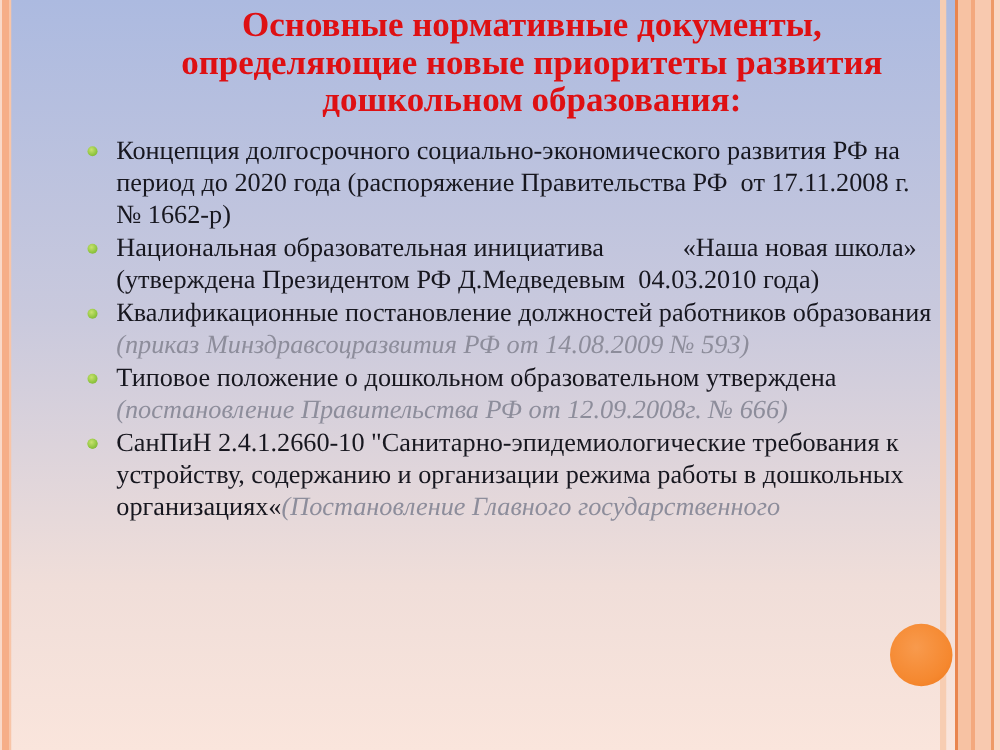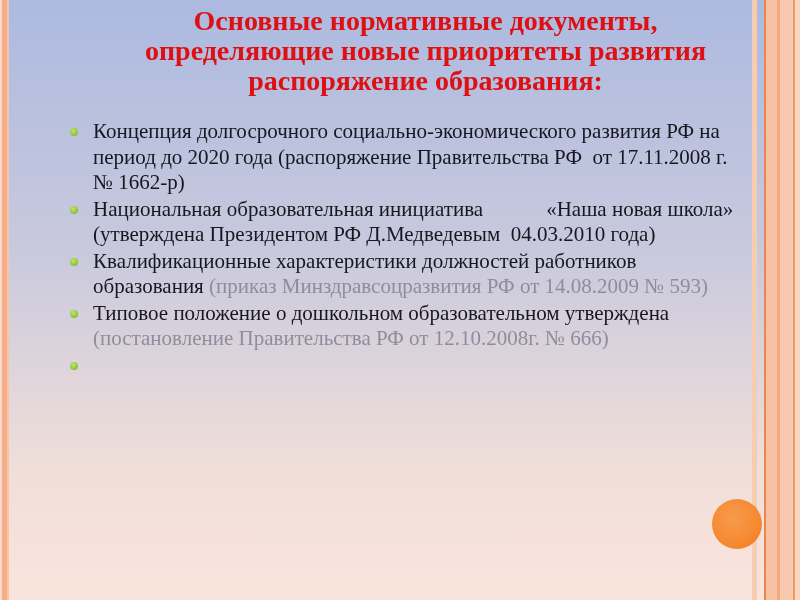--- a/index.html
+++ b/index.html
@@ -37,59 +37,60 @@
       #EE9A66 29px, #EE9A66 31px,
       #FAD6C2 31px, #FAD6C2 36px);
   }
   .title {
     position:absolute; left:118px; top:6px; width:615px;
     text-align:center;
     font-size:28px; font-weight:bold; line-height:30px;
     color:var(--title-red);
   }
   ul.bullets {
-    position:absolute; left:0; top:119px; width:758px;
+    position:absolute; left:0; top:108px; width:758px;
     margin:0; padding:0; list-style:none;
   }
   ul.bullets li {
     position:relative;
     padding-left:93px;
     margin:0 0 1px 0;
   }
   .dot {
     position:absolute; left:70px; top:9px;
     width:8px; height:8px; border-radius:50%;
     background:radial-gradient(circle at 40% 35%, #C8E26E 0%, var(--bullet-green) 60%, #76A92E 100%);
   }
   .txt {
     display:inline-block; width:658px;
     font-size:21px; line-height:25.5px;
     white-space:pre-wrap;
     color:var(--text-dark);
   }
-  .seg-gray { color:var(--text-gray); }
+  .seg-gray { color:var(--text-gray);font-style:italic; }
   .seg-dark { color:var(--text-dark); }
   .orange-circle {
     position:absolute; left:712px; top:499px;
     width:50px; height:50px; border-radius:50%;
     background:radial-gradient(circle at 42% 38%, #F89A4D 0%, var(--accent-orange) 65%, #EF7619 100%);
   }
 </style>
 </head>
 <body>
 
 <div class="slide" style="--title-red: #DE1013; --text-dark: #17171F; --text-gray: #8D8D9B; --bullet-green: #8FC53F; --accent-orange: #F5882F; --bg-top: #ACBAE0; --bg-mid: #C9C9DD; --bg-low: #F0DED9; --bg-bottom: #FAE5DC;">
   <div class="border-left"></div>
   <div class="border-right-thin"></div>
   <div class="border-right"></div>
 
-  <div class="title">Основные нормативные документы, определяющие новые приоритеты развития распоряжение образования:</div>
+  <div class="title">Основные нормативные документы, определяющие новые приоритеты развития дошкольном образования:</div>
 
   <ul class="bullets">
       <li><span class="dot"></span><span class="txt"><span class="seg-dark">Концепция долгосрочного социально-экономического развития РФ на период до 2020 года (распоряжение Правительства РФ  от 17.11.2008 г. № 1662-р)</span></span></li>
       <li><span class="dot"></span><span class="txt"><span class="seg-dark">Национальная образовательная инициатива            «Наша новая школа»    (утверждена Президентом РФ Д.Медведевым  04.03.2010 года)</span></span></li>
-      <li><span class="dot"></span><span class="txt"><span class="seg-dark">Квалификационные характеристики должностей работников образования </span><span class="seg-gray">(приказ Минздравсоцразвития РФ от 14.08.2009 № 593)</span></span></li>
-      <li><span class="dot"></span><span class="txt"><span class="seg-dark">Типовое положение о дошкольном образовательном утверждена </span><span class="seg-gray">(постановление Правительства РФ от 12.10.2008г. № 666)</span></span></li>
+      <li><span class="dot"></span><span class="txt"><span class="seg-dark">Квалификационные постановление должностей работников образования </span><span class="seg-gray">(приказ Минздравсоцразвития РФ от 14.08.2009 № 593)</span></span></li>
+      <li><span class="dot"></span><span class="txt"><span class="seg-dark">Типовое положение о дошкольном образовательном утверждена </span><span class="seg-gray">(постановление Правительства РФ от 12.09.2008г. № 666)</span></span></li>
       <li><span class="dot"></span></li>
+      <li><span class="dot"></span><span class="txt"><span class="seg-dark">СанПиН 2.4.1.2660-10 "Санитарно-эпидемиологические требования к устройству, содержанию и организации режима работы в дошкольных организациях«</span><span class="seg-gray">(Постановление Главного государственного</span></span></li>
     </ul>
 
   <div class="orange-circle"></div>
 </div>
 
 </body></html>

